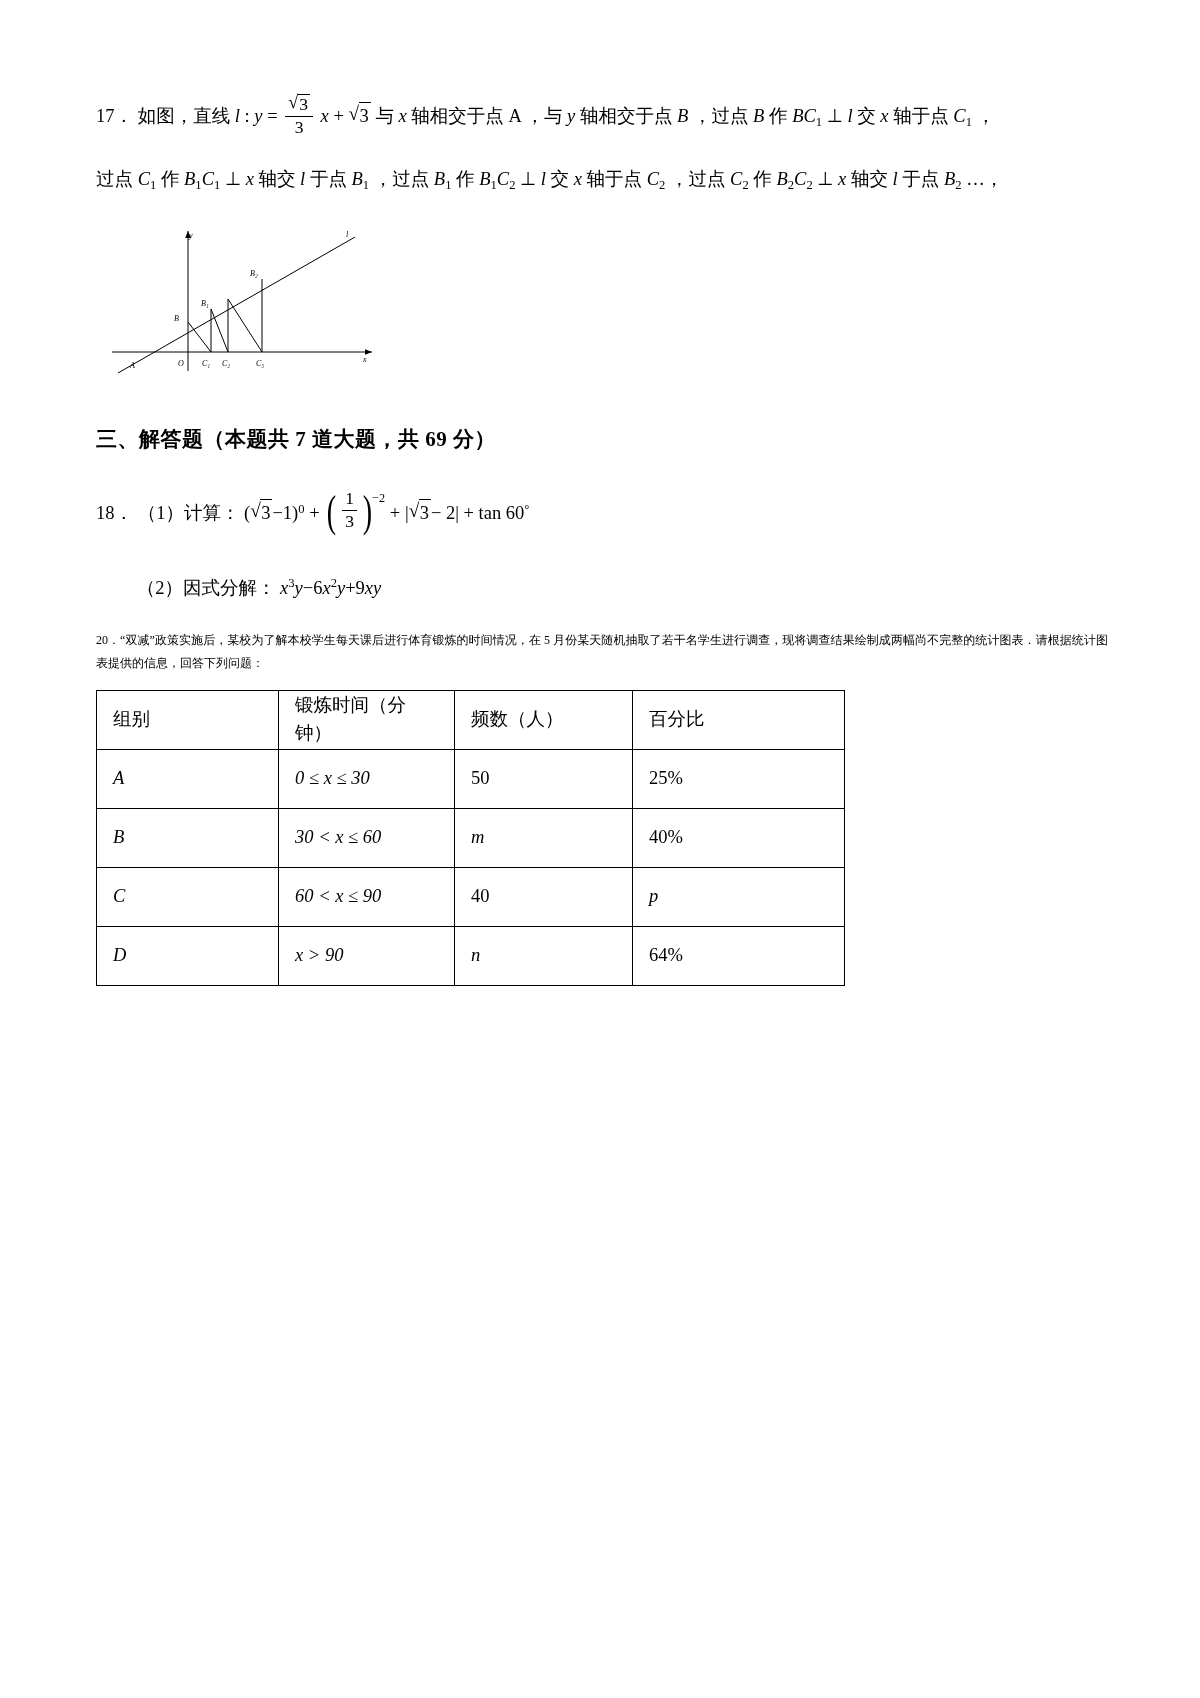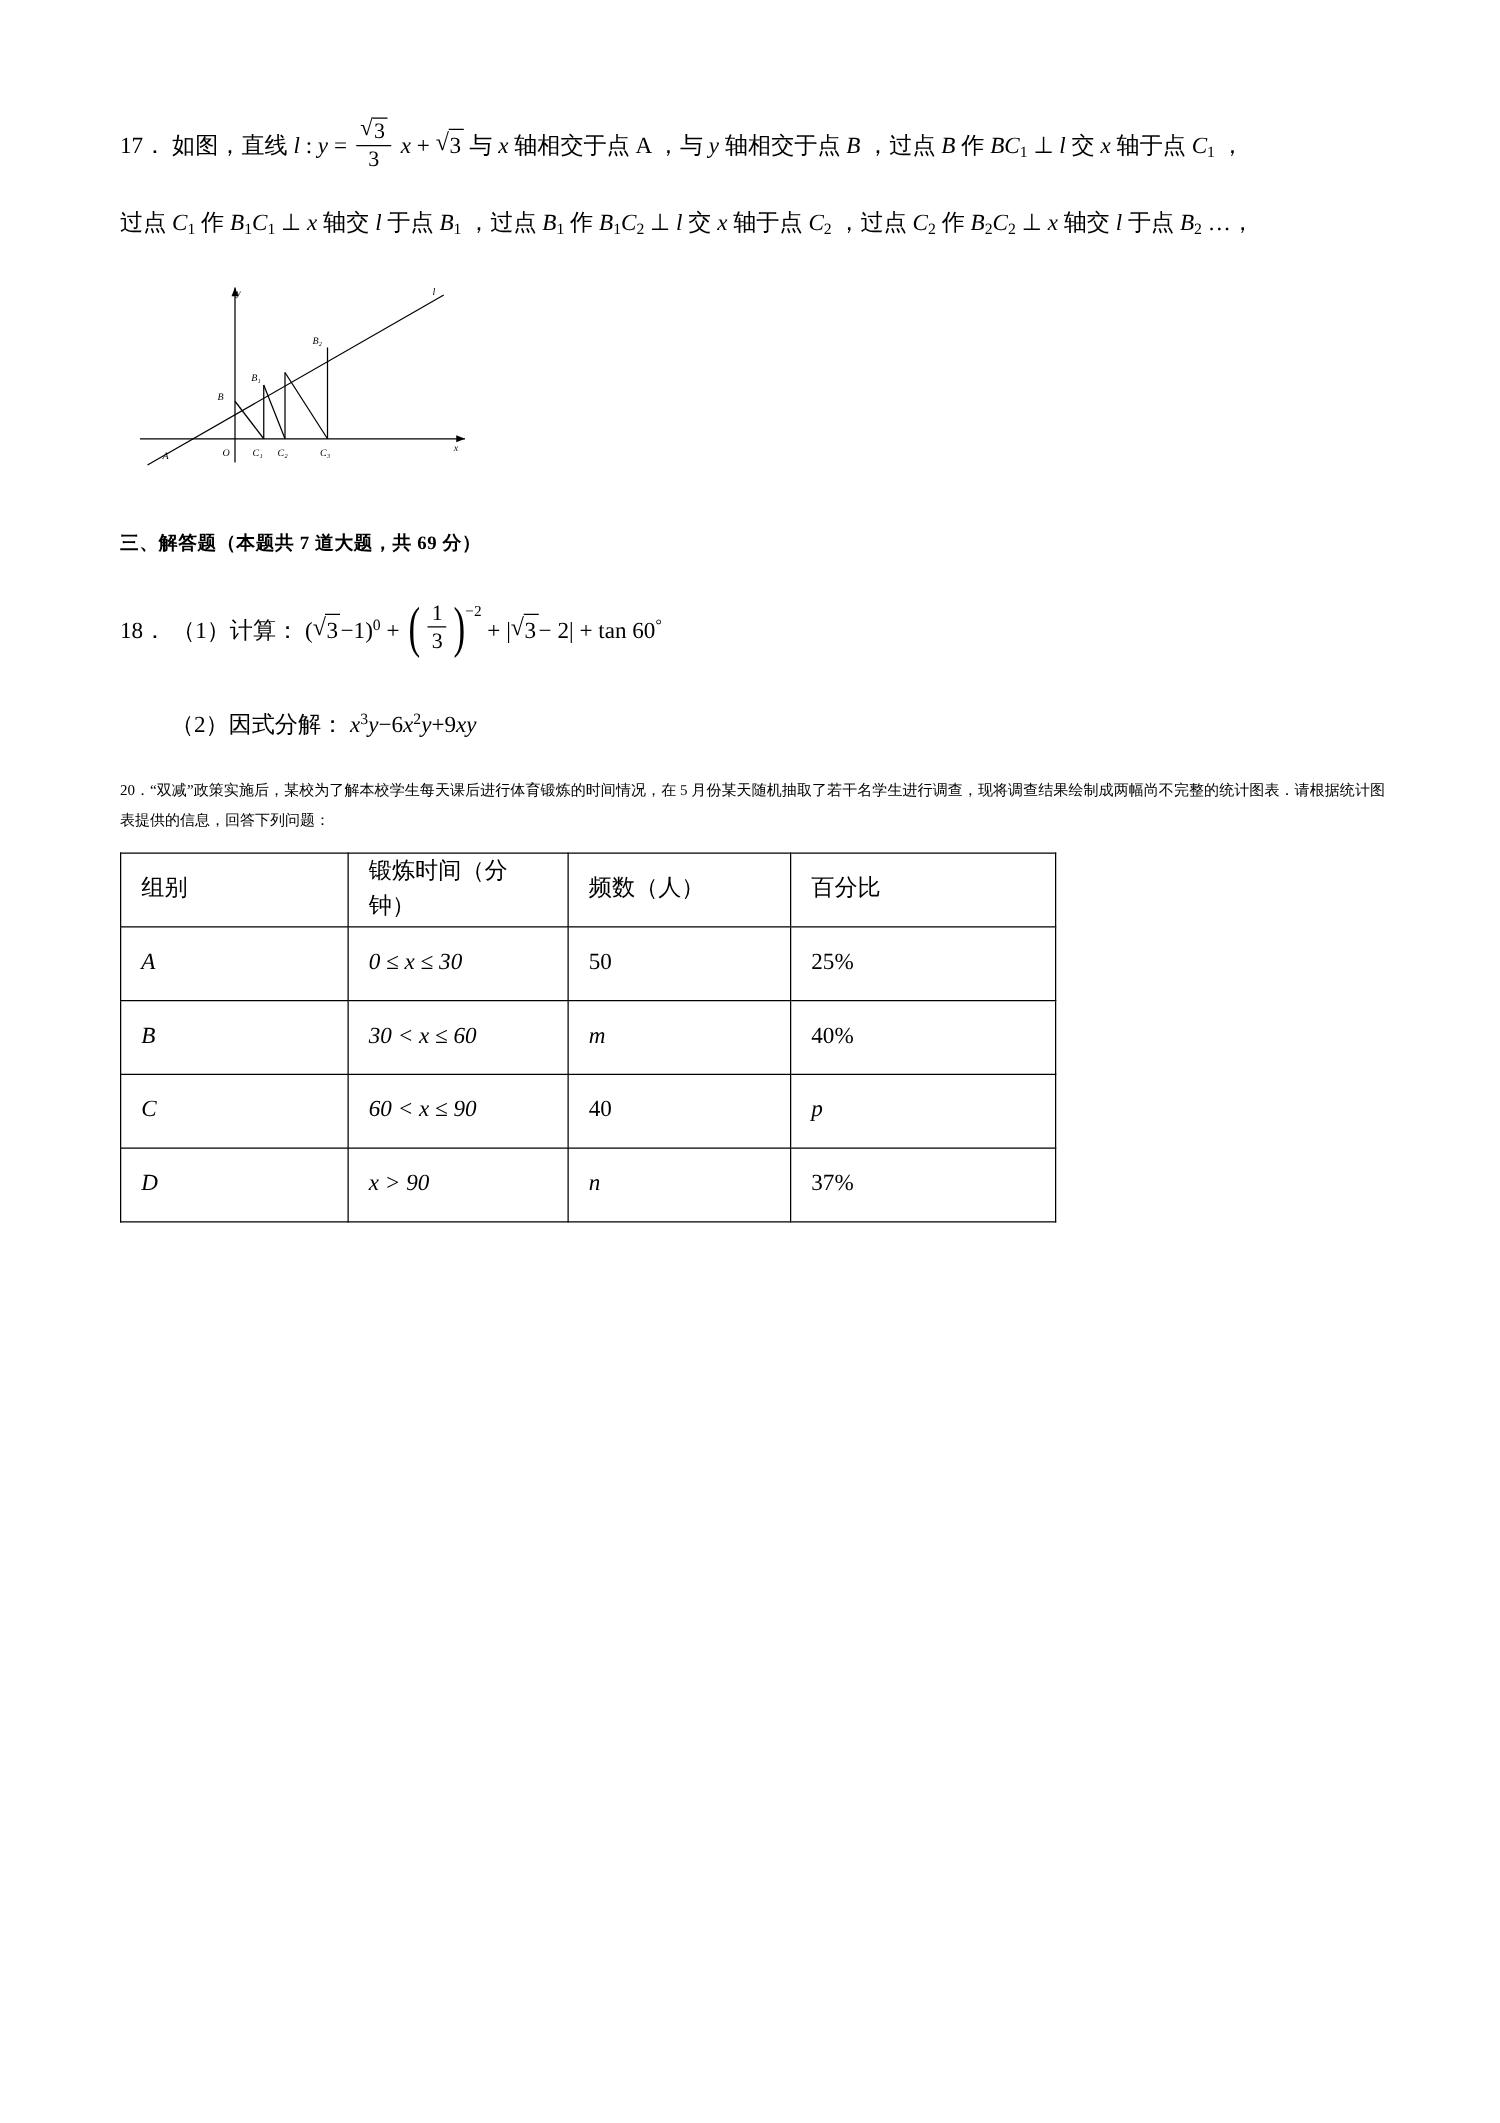--- a/index.html
+++ b/index.html
@@ -114,21 +114,21 @@
   .bigparen .inner { display: inline-block; vertical-align: middle; }
   .bigparen .pexp {
     font-size: 0.66em;
     vertical-align: 1.25em;
     font-style: normal;
     margin-left: -3px;
   }
 
   .heading {
     font-weight: bold;
-    font-size: 15px;
+    font-size: 21px;
     margin: 30px 0 28px 0;
     letter-spacing: 0.5px;
   }
 
   .qnum { display: inline-block; }
 
   .indent { display: inline-block; width: 36px; }
 
   .blank {
     display: inline-block;
@@ -342,20 +342,20 @@
           <tr>
             <td class="cell-italic">C</td>
             <td class="cell-italic">60 &lt; x ≤ 90</td>
             <td>40</td>
             <td class="cell-italic">p</td>
           </tr>
           <tr>
             <td class="cell-italic">D</td>
             <td class="cell-italic">x &gt; 90</td>
             <td class="cell-italic">n</td>
-            <td>37%</td>
+            <td>64%</td>
           </tr>
         </tbody>
       </table>
     </div>
 
   </div>
 </div>
 
 </body></html>

